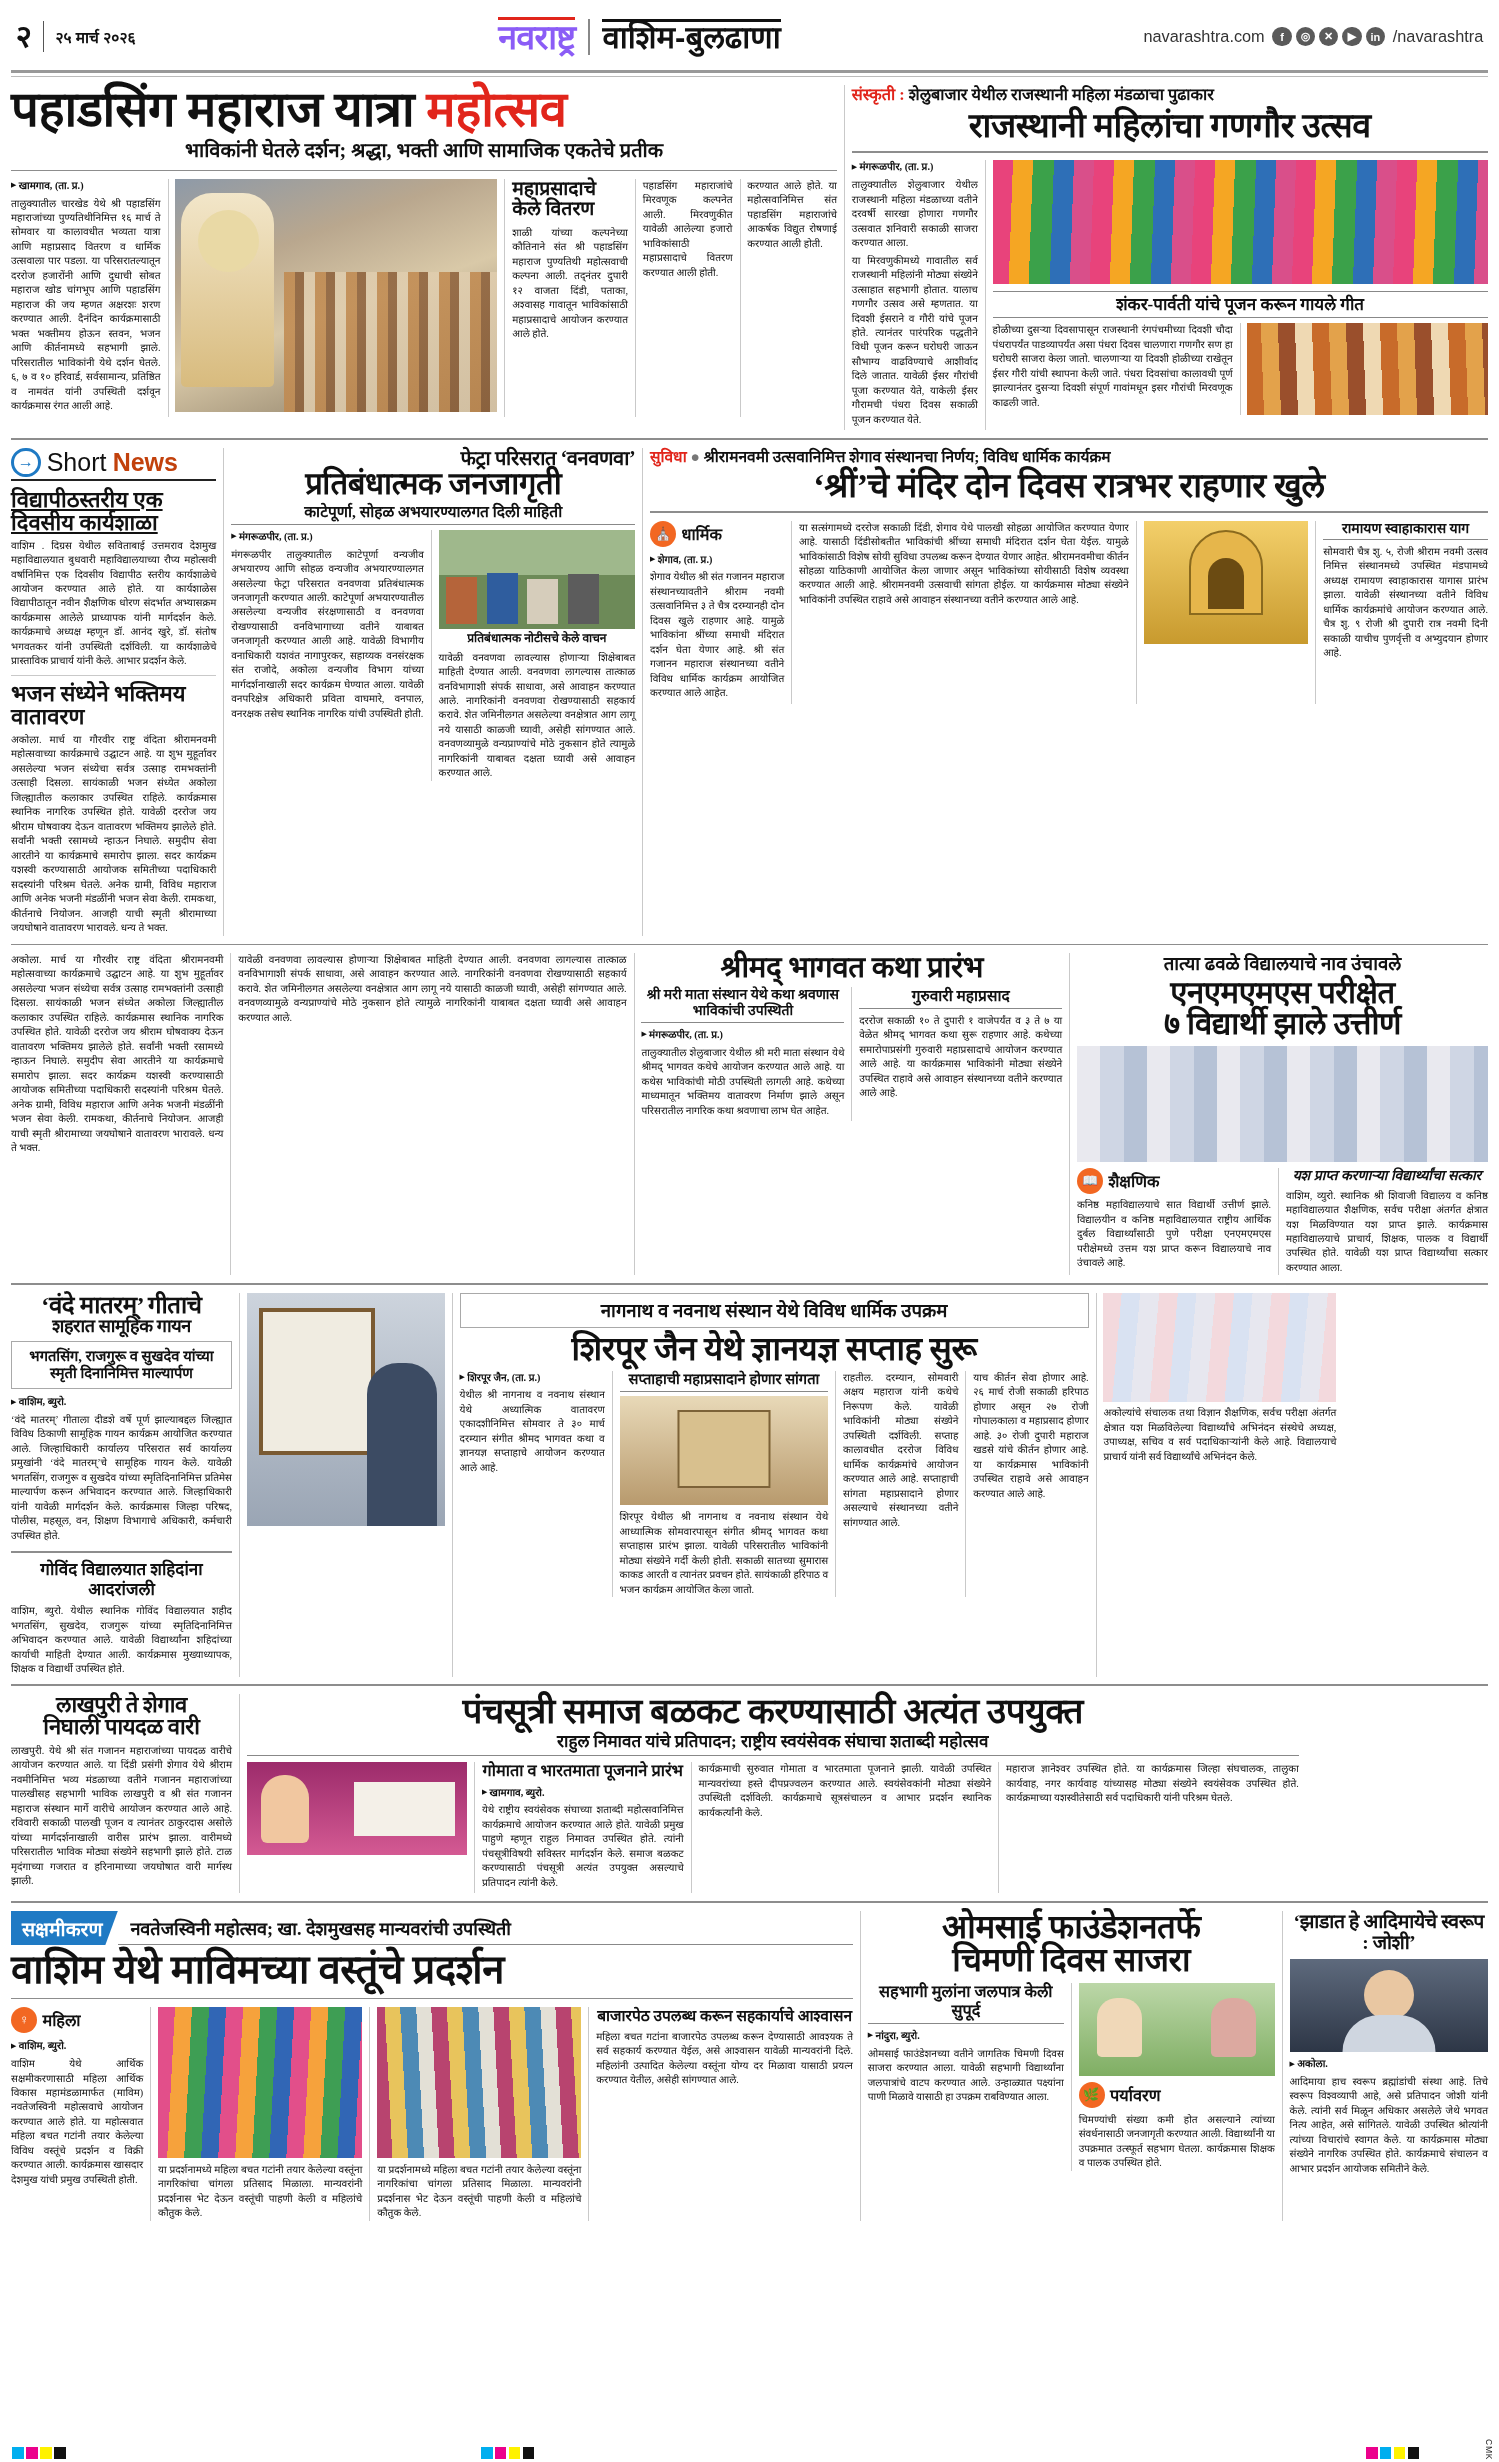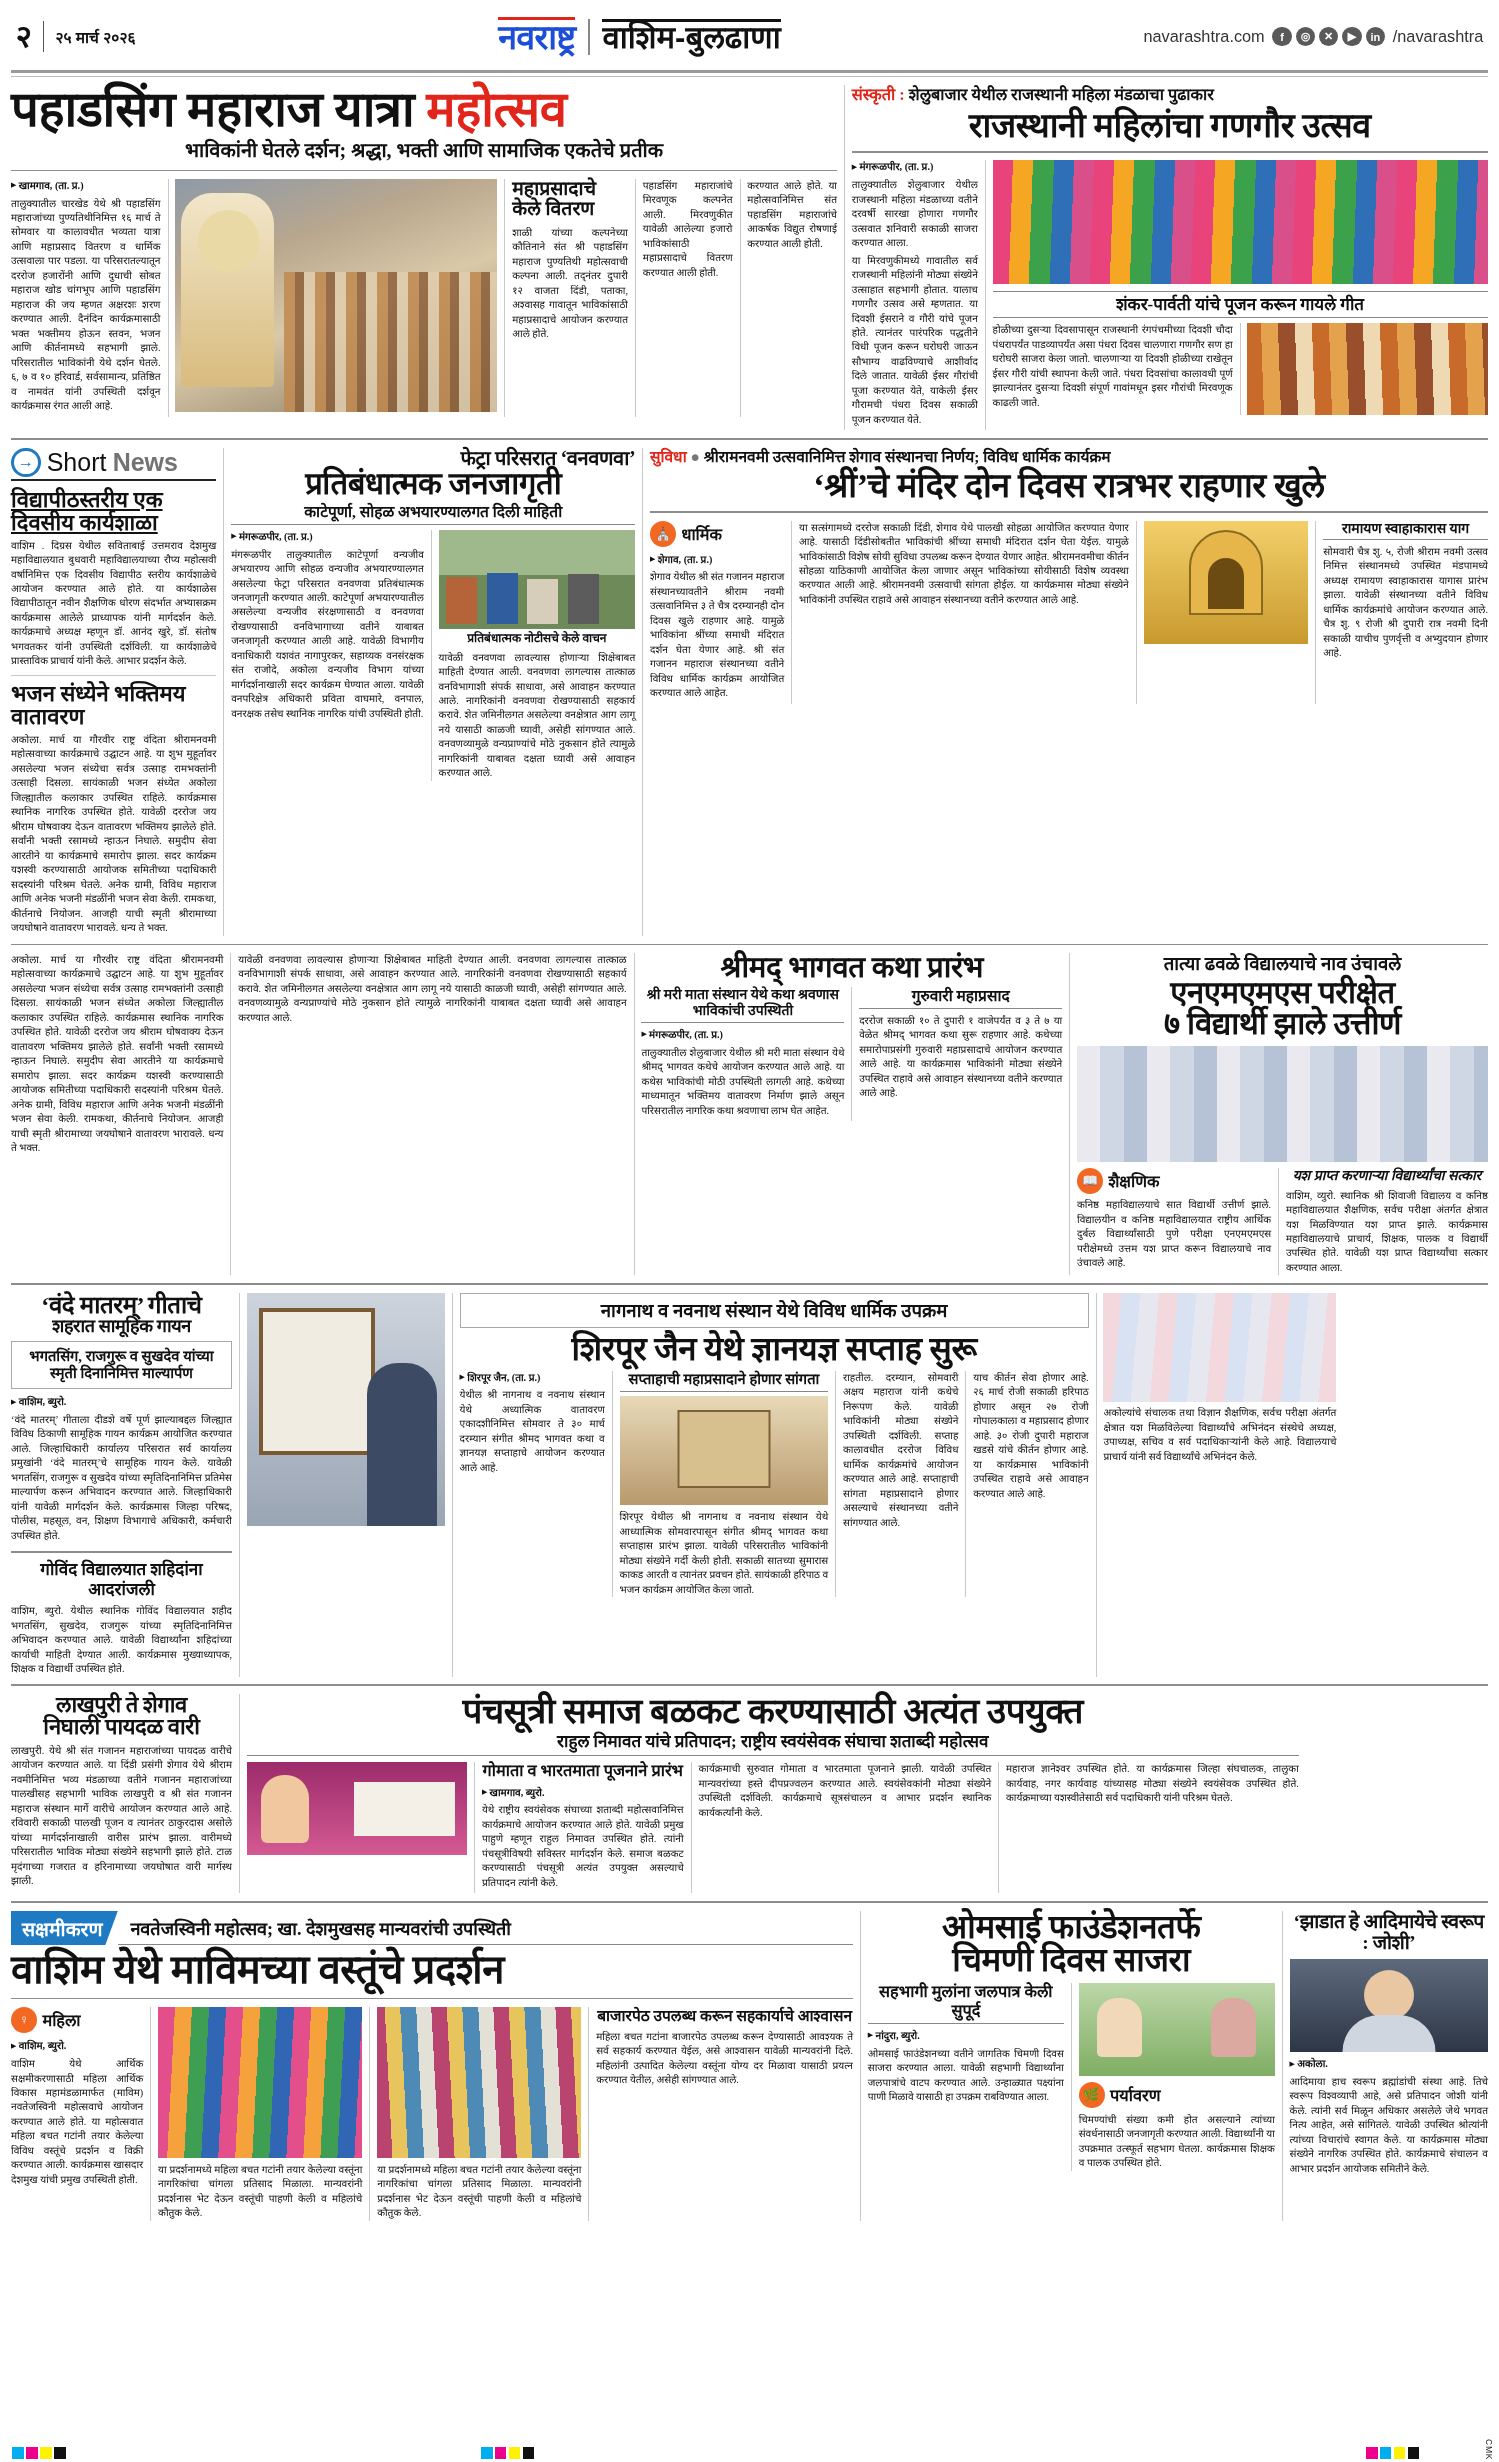--- a/index.html
+++ b/index.html
@@ -12,21 +12,21 @@
   }
   .page{ width:1499px; height:2462px; padding:6.2px 11px 0 11px; position:relative; }
 
   
   .masthead{ display:flex; align-items:center; justify-content:space-between; height:61px; padding:0 4.7px; }
   .mh-left{ display:flex; align-items:center; gap:11px; }
   .pageno{ font-size:31px; font-weight:700; font-family:"Liberation Sans",sans-serif; line-height:1; }
   .vdiv{ width:1.6px; height:31px; background:#555; }
   .mh-date{ font-size:15.5px; font-weight:700; font-family:"Liberation Sans",sans-serif; }
   .mh-center{ display:flex; align-items:center; gap:12.4px; }
-  .brand{ color:#1d4ed8; font-size:34px; font-weight:900; letter-spacing:-0.8px;
+  .brand{ color:#8b5cf6; font-size:34px; font-weight:900; letter-spacing:-0.8px;
           font-family:"Liberation Sans",sans-serif; border-top:3.9px solid #e1251b; line-height:1.05;}
   .brand-div{ width:2.3px; height:36px; background:#888; }
   .edition{ font-size:31px; font-weight:900; font-family:"Liberation Sans",sans-serif;
             border-top:3.9px solid #111; line-height:1.05;}
   .mh-right{ display:flex; align-items:center; gap:7.8px; font-size:16.3px; font-family:"Liberation Sans",sans-serif; color:#333;}
   .socials{ display:flex; gap:3.9px; }
   .sic{ width:19.4px; height:19.4px; border-radius:50%; background:#5a5a5a; color:#fff; font-size:11px;
         display:flex; align-items:center; justify-content:center; font-family:"Liberation Sans",sans-serif; font-weight:700;}
   .rule-thick{ height:3.1px; background:#999; margin-top:3.1px; }
   .rule-thin{ height:1.6px; background:#bbb; margin-top:2.3px; }
@@ -60,21 +60,21 @@
   .banner .lbl{ background:#1f7ac4; color:#fff; font-size:19.4px; font-weight:900; padding:3.9px 15.5px 3.9px 11px;
                 display:flex; align-items:center;
                 clip-path:polygon(0 0, 100% 0, 88% 100%, 0 100%); }
   .banner .txt{ flex:1; font-size:18px; font-weight:800; display:flex; align-items:center; padding-left:12.4px;
                 border-bottom:1.6px solid #888; }
 
   .shortnews-hd{ display:flex; align-items:center; gap:6.2px; border-bottom:2.3px solid #222; padding-bottom:2.3px; }
   .sn-arrow{ width:29.5px; height:29.5px; border:3.9px solid #1f7ac4; border-radius:50%;
              display:flex; align-items:center; justify-content:center; color:#1f7ac4; font-size:16.3px; font-weight:900;}
   .sn-t1{ font-size:25px; font-weight:400; font-family:"Liberation Sans",sans-serif; }
-  .sn-t2{ font-size:25px; font-weight:900; font-family:"Liberation Sans",sans-serif; color:#737373; }
+  .sn-t2{ font-size:25px; font-weight:900; font-family:"Liberation Sans",sans-serif; color:#c2410c; }
 
   .boxed{ border:1.6px solid #a9a9a9; padding:6.2px; }
 
   .cmyk{ position:absolute; bottom:3.1px; display:flex; gap:2.3px; }
   .cmyk i{ width:11.6px; height:11.6px; display:block; }
   .klabel{ position:absolute; right:4.7px; bottom:1.6px; font-size:8.5px; font-family:"Liberation Sans",sans-serif;
            writing-mode:vertical-rl; letter-spacing:0.8px; color:#222;}
 </style>
 </head>
 <body>

